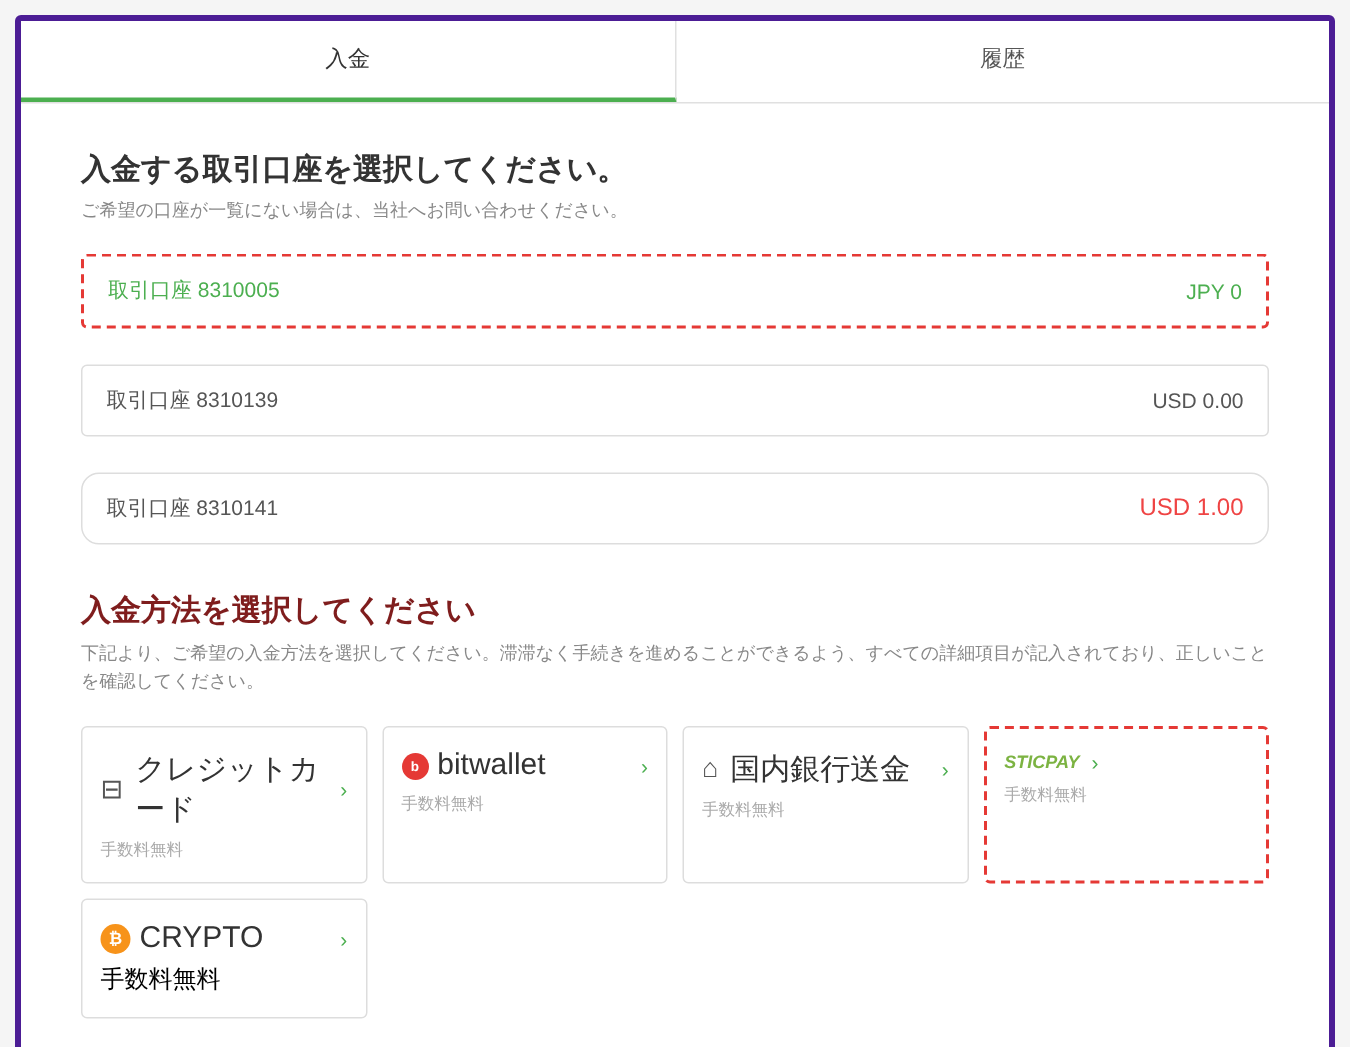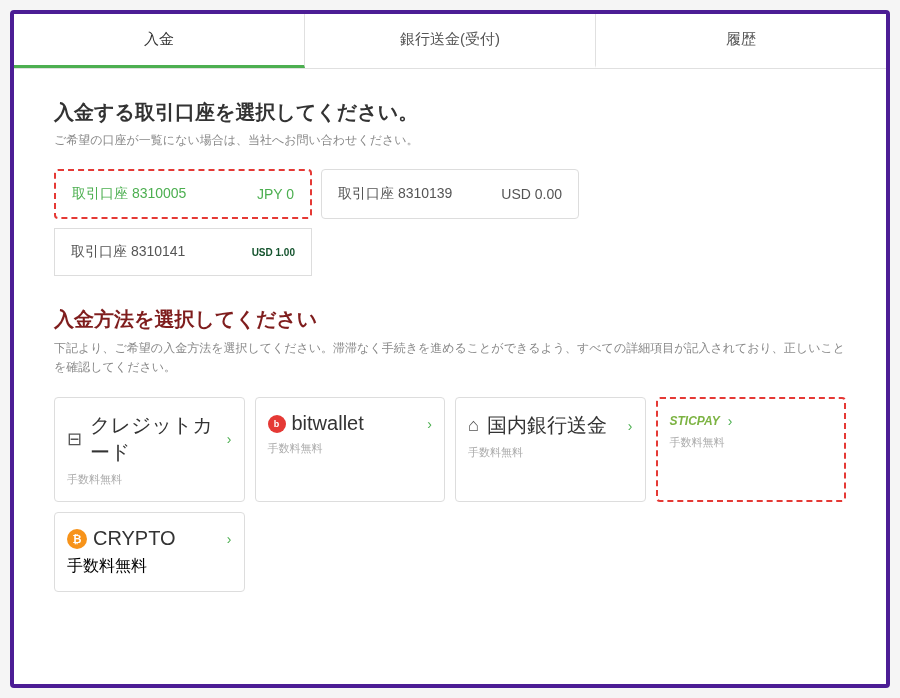--- a/index.html
+++ b/index.html
@@ -53,22 +53,22 @@
       margin-bottom: 6px;
     }
     .section-sub {
       font-size: 12px;
       color: #888;
       margin-bottom: 20px;
     }
     
     .accounts-grid {
       display: grid;
-      grid-template-columns: 1fr 1fr 1fr;
-      gap: 9px;
+      grid-template-columns: 1fr;
+      gap: 24px;
       margin-bottom: 30px;
     }
     .account-card {
       border: 1px solid #ddd;
       border-radius: 4px;
       padding: 14px 16px;
       display: flex;
       justify-content: space-between;
       align-items: center;
       cursor: pointer;
@@ -90,37 +90,36 @@
       color: #4caf50;
     }
     .account-card.normal .acc-name {
       color: #555;
     }
     .account-card.normal .acc-balance {
       color: #555;
     }
     .account-card-small {
       border: 1px solid #ddd;
-      border-radius: 0;
+      border-radius: 12px;
       padding: 14px 16px;
       display: flex;
       justify-content: space-between;
       align-items: center;
       cursor: pointer;
       background: #fff;
       grid-column: 1;
     }
     .account-card-small .acc-name {
       font-size: 14px;
       color: #555;
     }
     .account-card-small .acc-balance {
-      font-size: 10px;
-      color: #14532d;
-      font-weight: bold;
+      font-size: 16px;
+      color: #ef4444;
     }
     
     .payment-title {
       font-size: 20px;
       font-weight: bold;
       color: #7f1d1d;
       margin-bottom: 6px;
     }
     .payment-sub {
       font-size: 12px;
@@ -226,23 +225,20 @@
 </head>
 <body>
 
 <div class="container">
 
   <div class="tabs">
     <div class="tab active">
       <span>入金</span>
     </div>
     <div class="tab">
-      <span>銀行送金(受付)</span>
-    </div>
-    <div class="tab">
       <span>履歴</span>
     </div>
   </div>
 
   <div class="content">
 
     <div>
       <div class="section-title">入金する取引口座を選択してください。</div>
       <div class="section-sub">ご希望の口座が一覧にない場合は、当社へお問い合わせください。</div>
 

